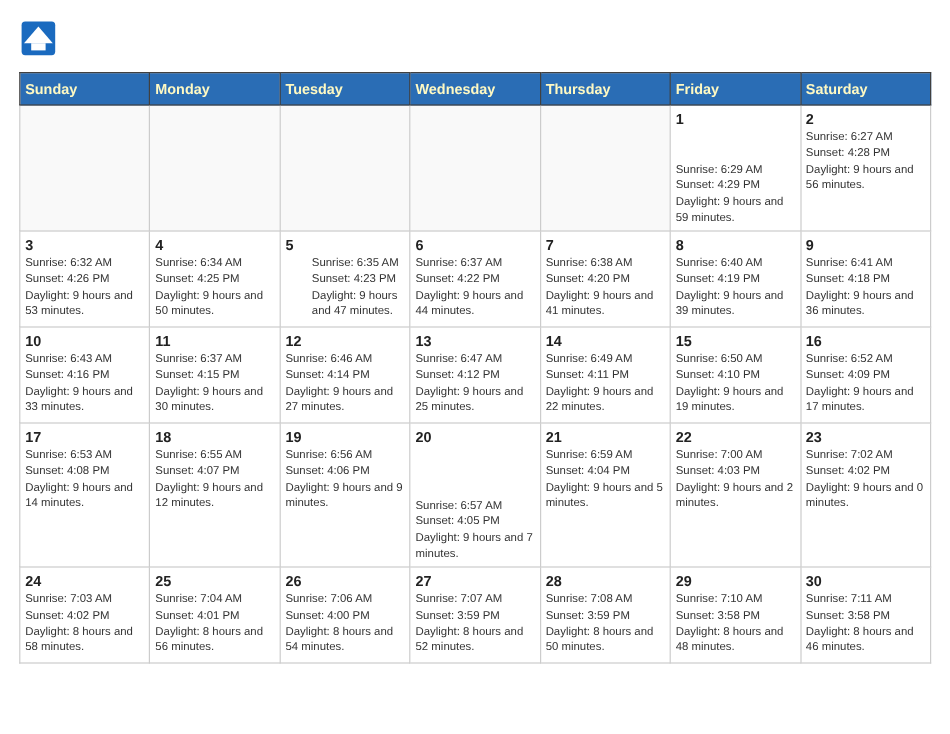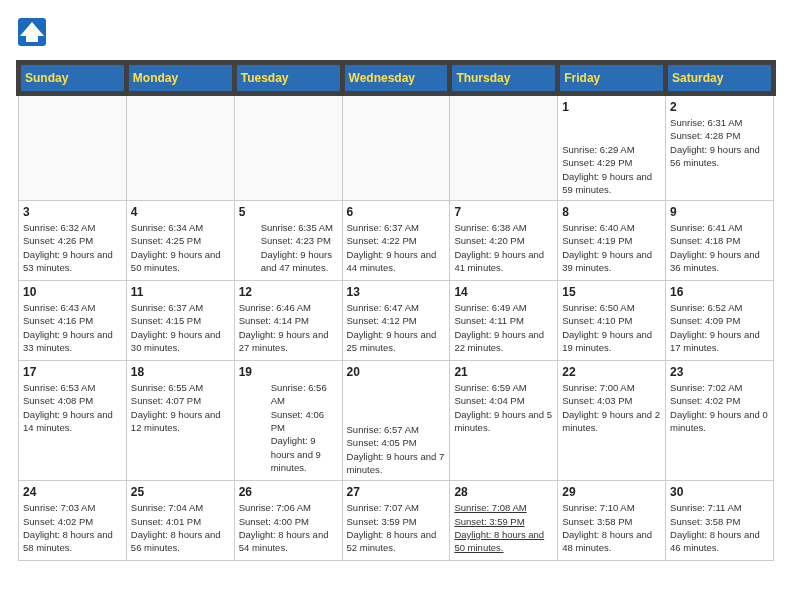--- a/index.html
+++ b/index.html
@@ -52,26 +52,26 @@
       font-size: 16px;
       color: #555;
     }
     .calendar {
       width: 100%;
       border-collapse: collapse;
       font-size: 10.5px;
     }
     .calendar th {
       background-color: #2a6db5;
-      color: #fde047;
+      color: #fef9c3;
       padding: 6px 4px;
       text-align: left;
       font-size: 12px;
       font-weight: bold;
-      border: 5px solid #404040;
+      border: 1px solid #404040;
     }
     .calendar td {
       border: 1px solid #ccc;
       vertical-align: top;
       padding: 4px;
       width: calc(100% / 7);
       height: 80px;
       background: #fff;
     }
     .calendar td.empty {
@@ -130,21 +130,21 @@
         <td class="empty"></td>
         <td class="empty"></td>
         <td>
           <div class="day-number">1</div>
           <div class="day-info" style="white-space: pre-line; margin-top: 29px;">Sunrise: 6:29 AM
 Sunset: 4:29 PM
 Daylight: 9 hours and 59 minutes.</div>
         </td>
         <td>
           <div class="day-number">2</div>
-          <div class="day-info" style="white-space: pre-line;">Sunrise: 6:31 AM
+          <div class="day-info" style="white-space: pre-line;">Sunrise: 6:27 AM
 Sunset: 4:28 PM
 Daylight: 9 hours and 56 minutes.</div>
         </td>
       </tr>
       <tr>
         <td>
           <div class="day-number">3</div>
           <div class="day-info" style="white-space: pre-line;">Sunrise: 6:32 AM
 Sunset: 4:26 PM
 Daylight: 9 hours and 53 minutes.</div>
@@ -238,21 +238,21 @@
 Daylight: 9 hours and 14 minutes.</div>
         </td>
         <td>
           <div class="day-number">18</div>
           <div class="day-info" style="white-space: pre-line;">Sunrise: 6:55 AM
 Sunset: 4:07 PM
 Daylight: 9 hours and 12 minutes.</div>
         </td>
         <td>
           <div class="day-number">19</div>
-          <div class="day-info" style="white-space: pre-line; margin-left: 32px;">Sunrise: 6:56 AM
+          <div class="day-info" style="white-space: pre-line;">Sunrise: 6:56 AM
 Sunset: 4:06 PM
 Daylight: 9 hours and 9 minutes.</div>
         </td>
         <td>
           <div class="day-number">20</div>
           <div class="day-info" style="white-space: pre-line; margin-top: 44px;">Sunrise: 6:57 AM
 Sunset: 4:05 PM
 Daylight: 9 hours and 7 minutes.</div>
         </td>
         <td>
@@ -294,21 +294,21 @@
 Daylight: 8 hours and 54 minutes.</div>
         </td>
         <td>
           <div class="day-number">27</div>
           <div class="day-info" style="white-space: pre-line;">Sunrise: 7:07 AM
 Sunset: 3:59 PM
 Daylight: 8 hours and 52 minutes.</div>
         </td>
         <td>
           <div class="day-number">28</div>
-          <div class="day-info" style="white-space: pre-line; text-decoration: underline;">Sunrise: 7:08 AM
+          <div class="day-info" style="white-space: pre-line;">Sunrise: 7:08 AM
 Sunset: 3:59 PM
 Daylight: 8 hours and 50 minutes.</div>
         </td>
         <td>
           <div class="day-number">29</div>
           <div class="day-info" style="white-space: pre-line;">Sunrise: 7:10 AM
 Sunset: 3:58 PM
 Daylight: 8 hours and 48 minutes.</div>
         </td>
         <td>

